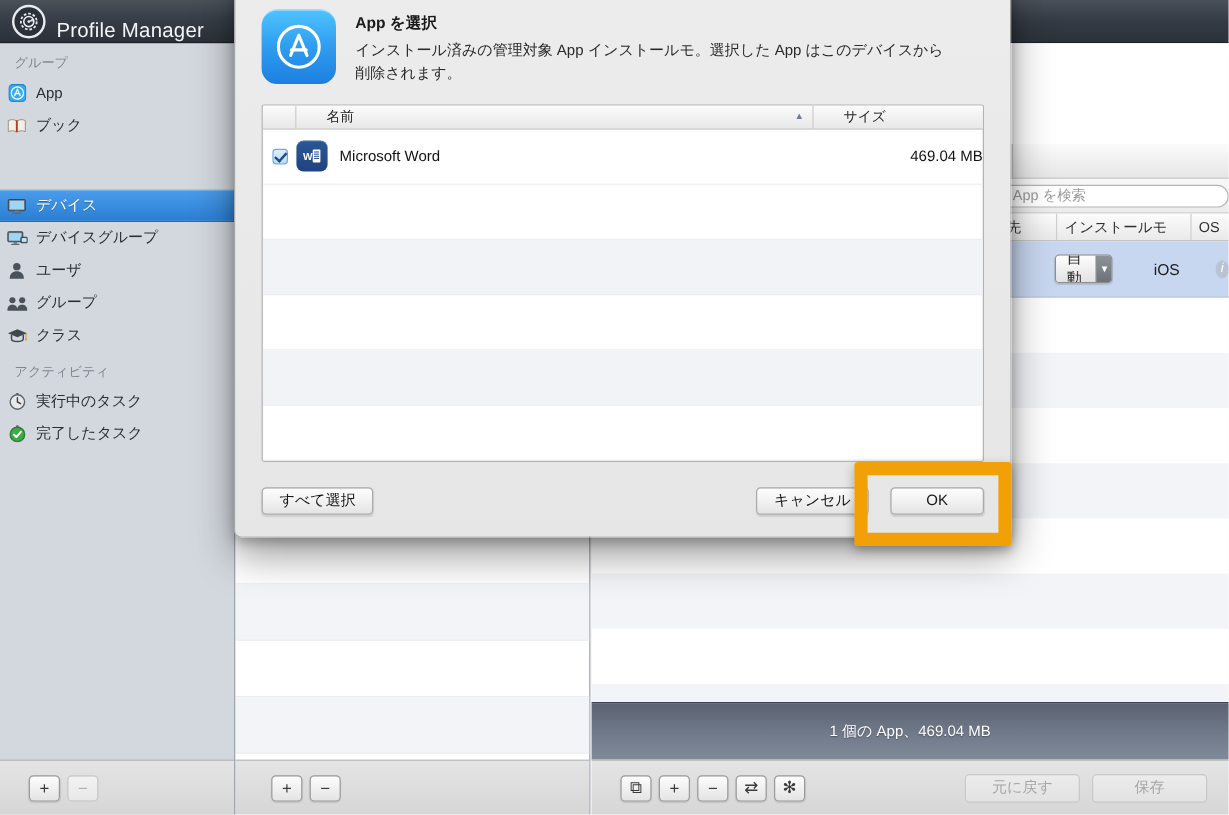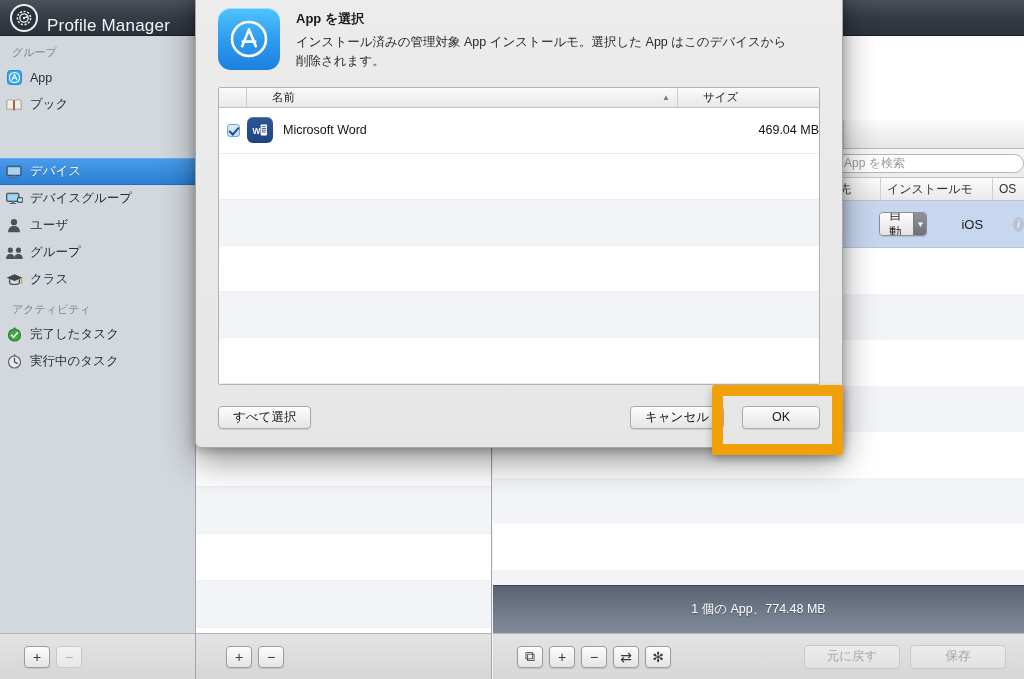--- a/index.html
+++ b/index.html
@@ -497,21 +497,21 @@
         <div class="rp-row"></div>
         <div class="rp-row alt"></div>
         <div class="rp-row"></div>
         <div class="rp-row alt"></div>
         <div class="rp-row"></div>
         <div class="rp-row alt"></div>
         <div class="rp-row"></div>
         <div class="rp-row alt"></div>
       </div>
 
-      <div class="rp-status">1 個の App、774.48 MB</div>
+      <div class="rp-status">1 個の App、469.04 MB</div>
 
       <div class="rp-bottom">
         <div class="sq-btn">⧉</div>
         <div class="sq-btn">+</div>
         <div class="sq-btn">−</div>
         <div class="sq-btn">⇄</div>
         <div class="sq-btn">✻</div>
         <div class="spacer"></div>
         <div class="wide-btn">元に戻す</div>
         <div class="wide-btn">保存</div>
@@ -613,37 +613,37 @@
           </svg>
         </span>
         <span class="sb-label">クラス</span>
       </div>
 
       <div class="sb-section">アクティビティ</div>
 
       <div class="sb-item">
         <span class="sb-ico">
           <svg width="15" height="15" viewBox="0 0 15 15">
+            <circle cx="7.5" cy="8" r="6" fill="#e9e9ea" stroke="#5c646d" stroke-width="1.2"></circle>
+            <path d="M7.5 8 L7.5 4.4 M7.5 8 L10.2 9.4" stroke="#3d444b" stroke-width="1.2" fill="none" stroke-linecap="round"></path>
+            <rect x="6.4" y="0.4" width="2.2" height="1.8" rx="0.6" fill="#5c646d"></rect>
+          </svg>
+        </span>
+        <span class="sb-label">実行中のタスク</span>
+      </div>
+
+      <div class="sb-item">
+        <span class="sb-ico">
+          <svg width="15" height="15" viewBox="0 0 15 15">
             <circle cx="7.5" cy="8" r="6" fill="#3faa46" stroke="#2d7d33" stroke-width="1.2"></circle>
             <path d="M4.6 8.2 L6.6 10.2 L10.4 5.8" stroke="#ffffff" stroke-width="1.6" fill="none" stroke-linecap="round" stroke-linejoin="round"></path>
             <rect x="6.4" y="0.4" width="2.2" height="1.8" rx="0.6" fill="#5c646d"></rect>
           </svg>
         </span>
         <span class="sb-label">完了したタスク</span>
-      </div>
-
-      <div class="sb-item">
-        <span class="sb-ico">
-          <svg width="15" height="15" viewBox="0 0 15 15">
-            <circle cx="7.5" cy="8" r="6" fill="#e9e9ea" stroke="#5c646d" stroke-width="1.2"></circle>
-            <path d="M7.5 8 L7.5 4.4 M7.5 8 L10.2 9.4" stroke="#3d444b" stroke-width="1.2" fill="none" stroke-linecap="round"></path>
-            <rect x="6.4" y="0.4" width="2.2" height="1.8" rx="0.6" fill="#5c646d"></rect>
-          </svg>
-        </span>
-        <span class="sb-label">実行中のタスク</span>
       </div>
 
       <div class="sidebar-bottom">
         <div class="sq-btn">+</div>
         <div class="sq-btn disabled">−</div>
       </div>
     </div>
   </div>
 
   <div class="dlg-shadow"></div>

